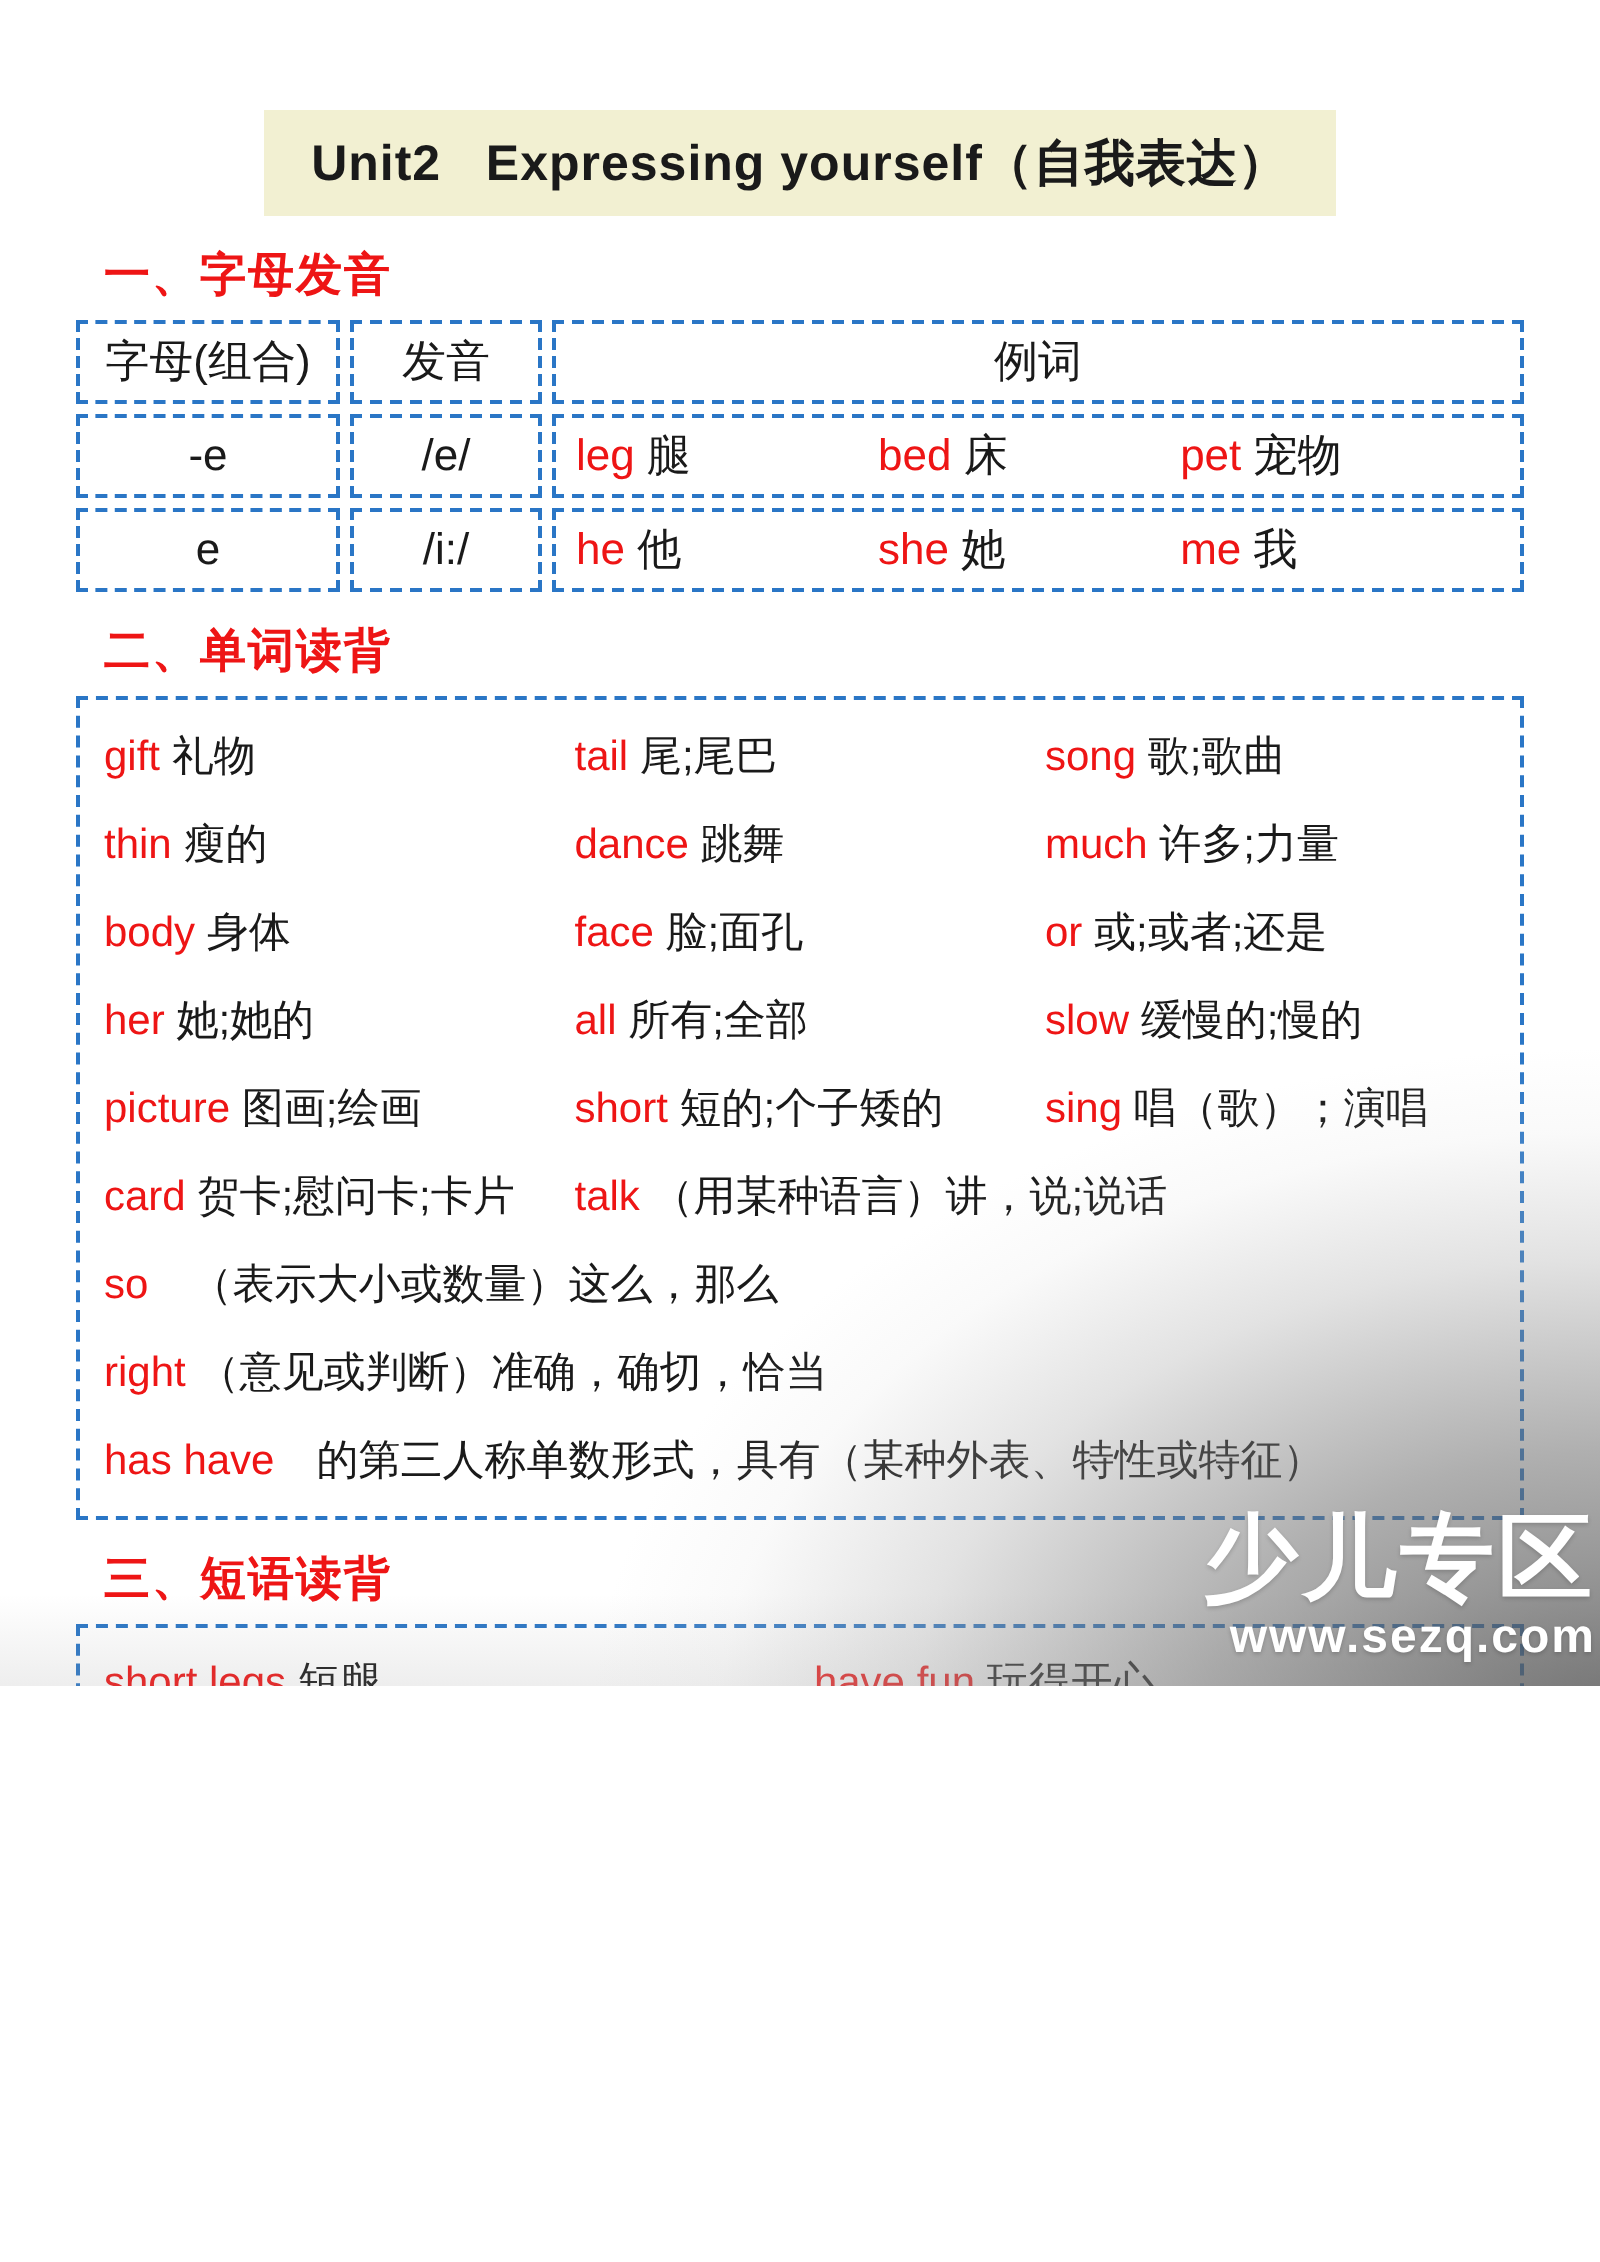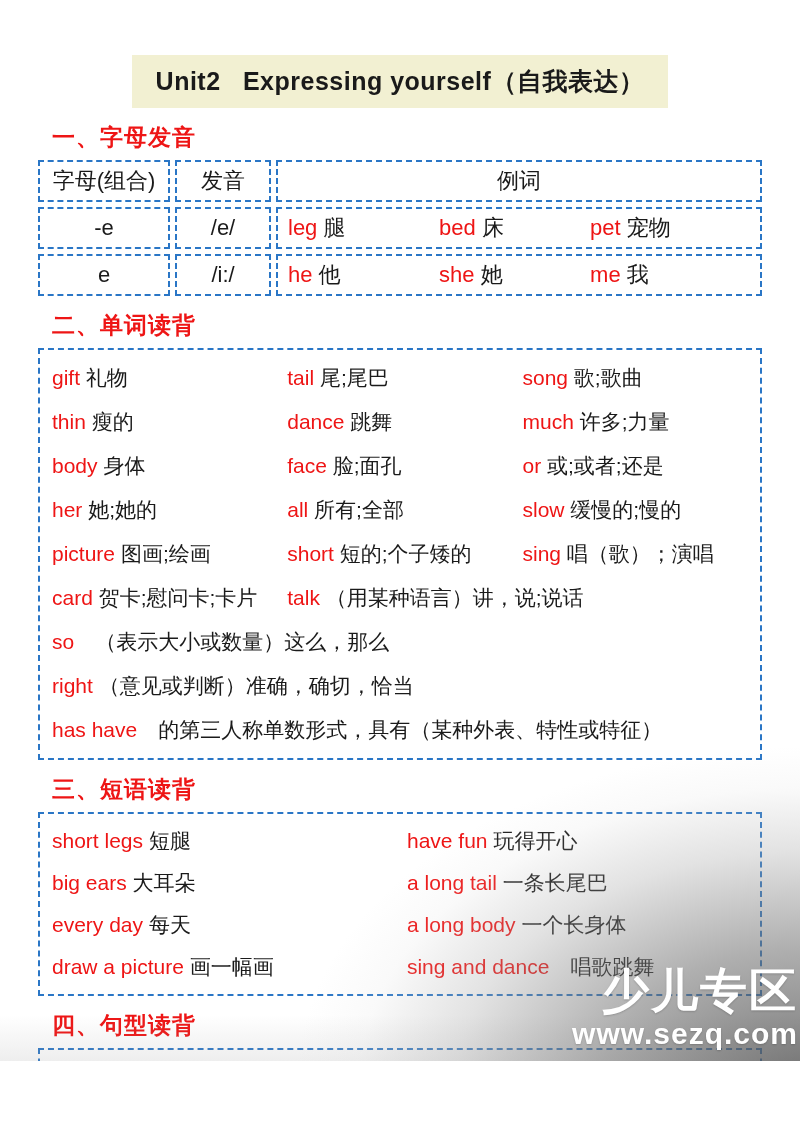--- a/index.html
+++ b/index.html
@@ -1,18 +1,18 @@
 <!DOCTYPE html>
 <html><head>
 <meta charset="utf-8">
 <style>
   html,body{margin:0;padding:0;background:#ffffff;}
   .page{
     position:relative;
-    width:800px;height:1061px;
+    width:800px;height:843px;
     background:#ffffff;
     overflow:hidden;
     font-family:"Liberation Sans", sans-serif;
     color:#1a1a1a;
   }
   
   .title-wrap{padding-top:55px;text-align:center;}
   .title{
     display:inline-block;
     background:#f2f0d2;
@@ -78,21 +78,21 @@
         rgba(210,210,210,.12) 70%,
         rgba(255,255,255,0) 80%),
       linear-gradient(to top, rgba(160,160,160,.18) 0px, rgba(255,255,255,0) 46px);
   }
   .watermark{
     position:absolute;right:2px;bottom:12px;
     text-align:right;color:#ffffff;font-weight:bold;line-height:1;
     text-shadow:0 1px 2px rgba(0,0,0,.18);
   }
   .wm-brand{font-size:47px;letter-spacing:2px;}
-  .wm-url{font-size:30px;margin-top:5px;letter-spacing:1px;}
+  .wm-url{font-size:24px;margin-top:5px;letter-spacing:1px;}
 </style>
 </head>
 <body>
 
 <div class="page">
 
   <div class="title-wrap">
     <span class="title">Unit2   Expressing yourself（自我表达）</span>
   </div>
 

